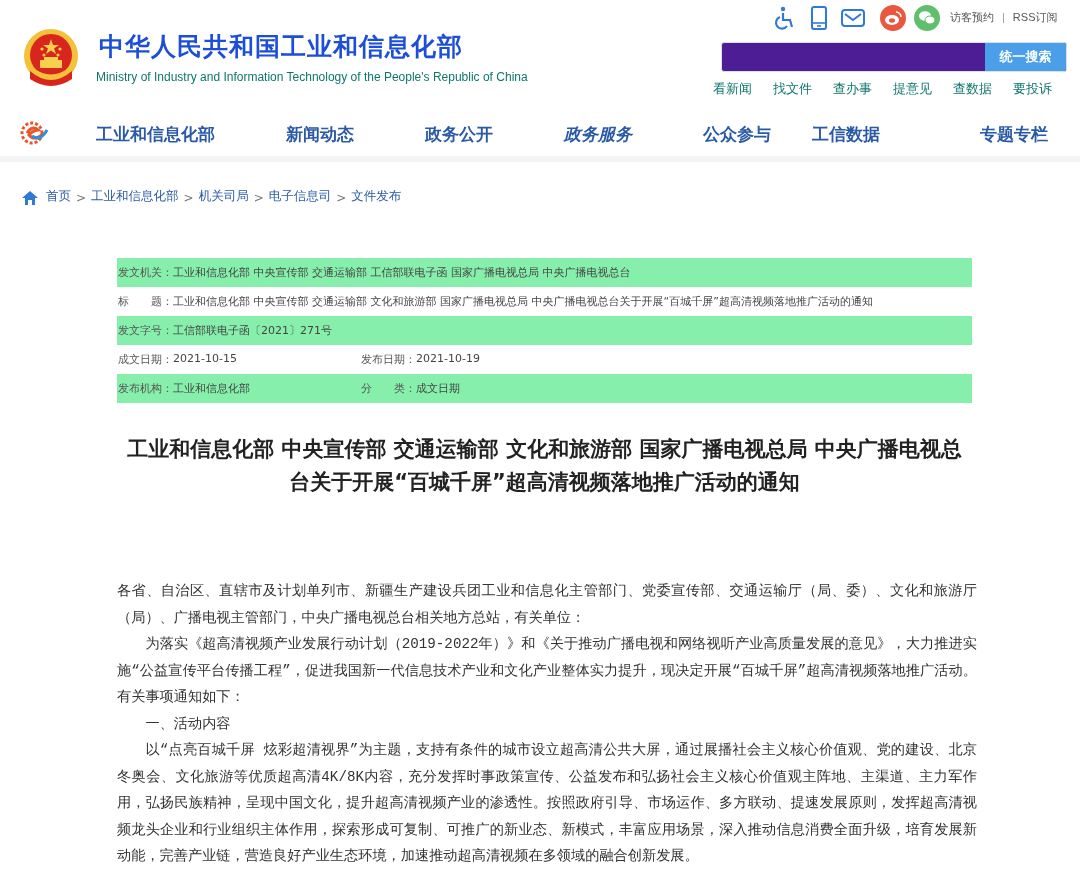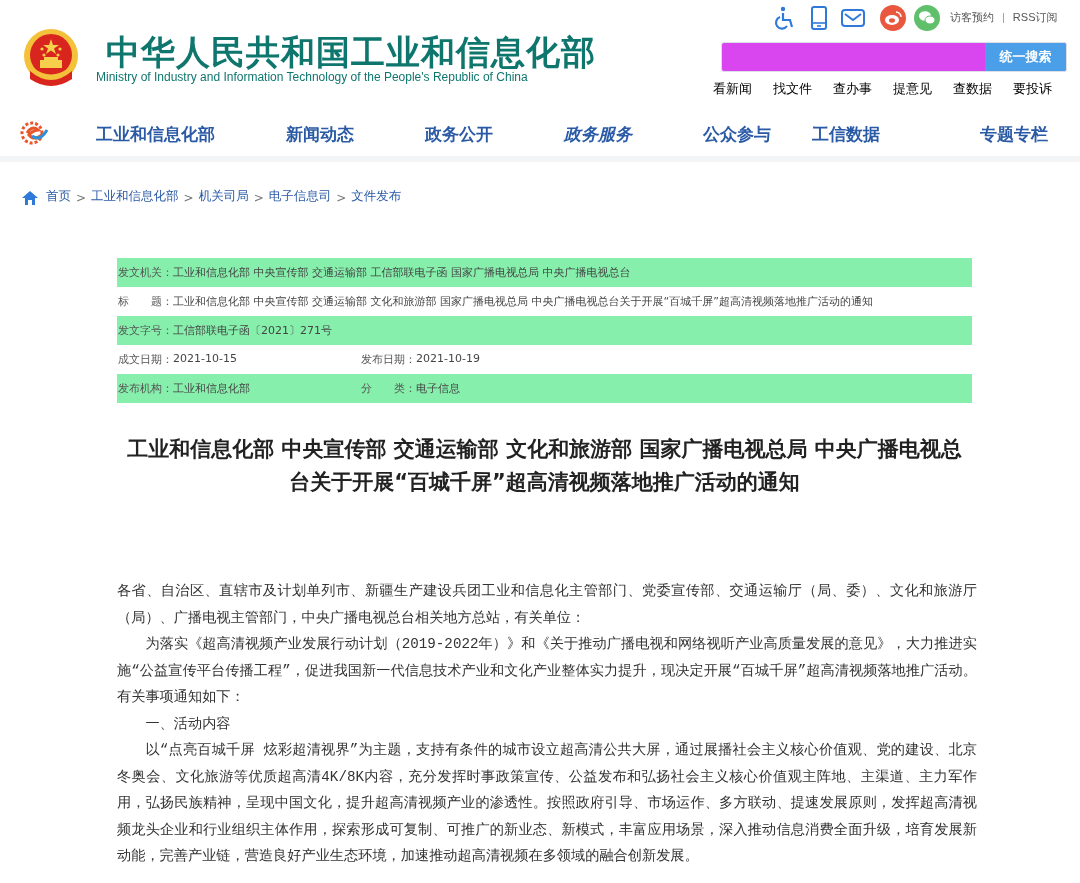--- a/index.html
+++ b/index.html
@@ -2,34 +2,34 @@
 <html><head>
 <meta charset="utf-8">
 <style>
   * { box-sizing: border-box; margin: 0; padding: 0; }
   html, body { width: 1080px; height: 883px; overflow: hidden; background: #ffffff; }
   body { font-family: "DejaVu Sans", "Liberation Sans", sans-serif; color: #333; position: relative; }
 
   
   .header { position: absolute; left: 0; top: 0; width: 1080px; height: 110px; background: #fff; }
   .emblem { position: absolute; left: 22px; top: 27px; width: 58px; height: 62px; }
-  .site-title { position: absolute; left: 106px; top: 30px; font-size: 34px; font-weight: bold; color: #0f766e; letter-spacing: 1px; white-space: nowrap; }
+  .site-title { position: absolute; left: 99px; top: 30px; font-size: 25px; font-weight: bold; color: #1d4ed8; letter-spacing: 1px; white-space: nowrap; }
   .site-subtitle { position: absolute; left: 96px; top: 70px; font-size: 12px; color: #0f766e; font-family: "Liberation Sans", sans-serif; white-space: nowrap; }
 
   .top-icons { position: absolute; left: 772px; top: 5px; height: 26px; display: flex; align-items: center; }
   .top-icons .ic { width: 26px; height: 26px; display: flex; align-items: center; justify-content: center; margin-right: 8px; }
   .top-icons .ic.round { border-radius: 50%; }
   .top-links { position: absolute; left: 950px; top: 10px; font-size: 11px; color: #555; white-space: nowrap; font-family: "Liberation Sans", sans-serif; }
   .top-links .sep { color: #999; margin: 0 8px; }
 
-  .search-box { position: absolute; left: 721px; top: 42px; width: 346px; height: 30px; border: 1px solid #dcdfe6; border-radius: 3px; background: #d946ef; display: flex; overflow: hidden; }
+  .search-box { position: absolute; left: 721px; top: 42px; width: 346px; height: 30px; border: 1px solid #dcdfe6; border-radius: 3px; background: #4c1d95; display: flex; overflow: hidden; }
   .search-input { flex: 1; border: none; outline: none; font-size: 13px; padding: 0 8px; background: transparent; }
   .search-btn { width: 81px; height: 100%; background: #4a9fe8; color: #fff; font-size: 13px; font-weight: bold; display: flex; align-items: center; justify-content: center; border: none; cursor: pointer; }
 
-  .quick-links { position: absolute; left: 713px; top: 80px; display: flex; font-size: 13px; color: #000000; white-space: nowrap; }
+  .quick-links { position: absolute; left: 713px; top: 80px; display: flex; font-size: 13px; color: #0f766e; white-space: nowrap; }
   .quick-links span { margin-right: 21px; }
 
   
   .nav { position: absolute; left: 0; top: 110px; width: 1080px; height: 52px; background: #fff; border-bottom: 6px solid #f3f4f6; }
   .nav-logo { position: absolute; left: 20px; top: 10px; width: 28px; height: 26px; }
   .nav-item { position: absolute; top: 13px; font-size: 17px; font-weight: bold; color: #2a5aa5; white-space: nowrap; cursor: pointer; }
 
   
   .breadcrumb { position: absolute; left: 22px; top: 188px; display: flex; align-items: flex-end; font-size: 12.5px; color: #2a5aa5; white-space: nowrap; }
   .breadcrumb .home-ic { width: 16px; height: 14px; margin-right: 8px; }
@@ -179,21 +179,21 @@
       <span>2021-10-19</span>
     </div>
   </div>
   <div class="meta-row shade">
     <div class="meta-cell half">
       <span class="meta-label">发布机构：</span>
       <span>工业和信息化部</span>
     </div>
     <div class="meta-cell">
       <span class="meta-label">分　　类：</span>
-      <span>电子信息</span>
+      <span>成文日期</span>
     </div>
   </div>
 </div>
 
 <h1 class="article-title">工业和信息化部 中央宣传部 交通运输部 文化和旅游部 国家广播电视总局 中央广播电视总台关于开展“百城千屏”超高清视频落地推广活动的通知</h1>
 
 <div class="article-body">
   <p>各省、自治区、直辖市及计划单列市、新疆生产建设兵团工业和信息化主管部门、党委宣传部、交通运输厅（局、委）、文化和旅游厅（局）、广播电视主管部门，中央广播电视总台相关地方总站，有关单位：</p>
   <p class="indent">为落实《超高清视频产业发展行动计划（2019-2022年）》和《关于推动广播电视和网络视听产业高质量发展的意见》，大力推进实施“公益宣传平台传播工程”，促进我国新一代信息技术产业和文化产业整体实力提升，现决定开展“百城千屏”超高清视频落地推广活动。有关事项通知如下：</p>
   <p class="indent">一、活动内容</p>

